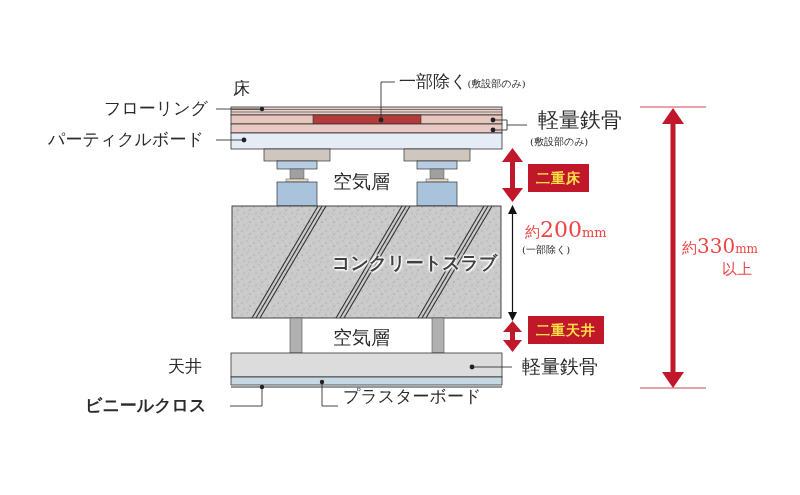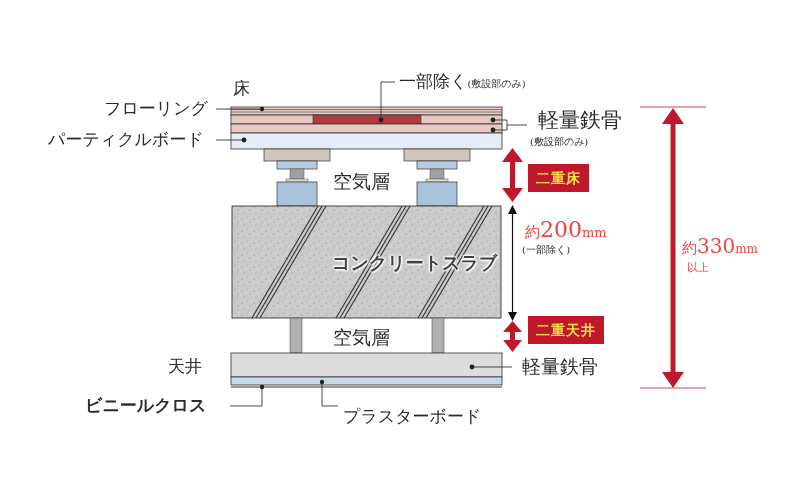--- a/index.html
+++ b/index.html
@@ -151,18 +151,18 @@
 
 <span class="badge" style="left:528px;top:164px;">二重床</span>
 <span class="badge" style="left:528px;top:316px;">二重天井</span>
 
 <span class="lbl red-txt" style="left:525px;top:219px;">
   <span style="font-size:15px;">約</span><span style="font-size:22px;">200</span><span style="font-size:13px;">mm</span>
 </span>
 <span class="lbl sm" style="left:522px;top:245px;font-size:10px;">(一部除く)</span>
 
 <span class="lbl" style="left:522px;top:357px;font-size:19px;text-align:center;">軽量鉄骨</span>
-<span class="lbl" style="left:343px;top:408px;">プラスターボード</span>
+<span class="lbl" style="left:343px;top:388px;">プラスターボード</span>
 
 <span class="lbl red-txt" style="left:682px;top:236px;">
   <span style="font-size:15px;">約</span><span style="font-size:20px;">330</span><span style="font-size:12px;">mm</span>
 </span>
-<span class="lbl red-txt" style="left:687px;top:262px;font-size:11px;">以上</span>
+<span class="lbl red-txt" style="left:722px;top:262px;font-size:15px;">以上</span>
 
 </body></html>

